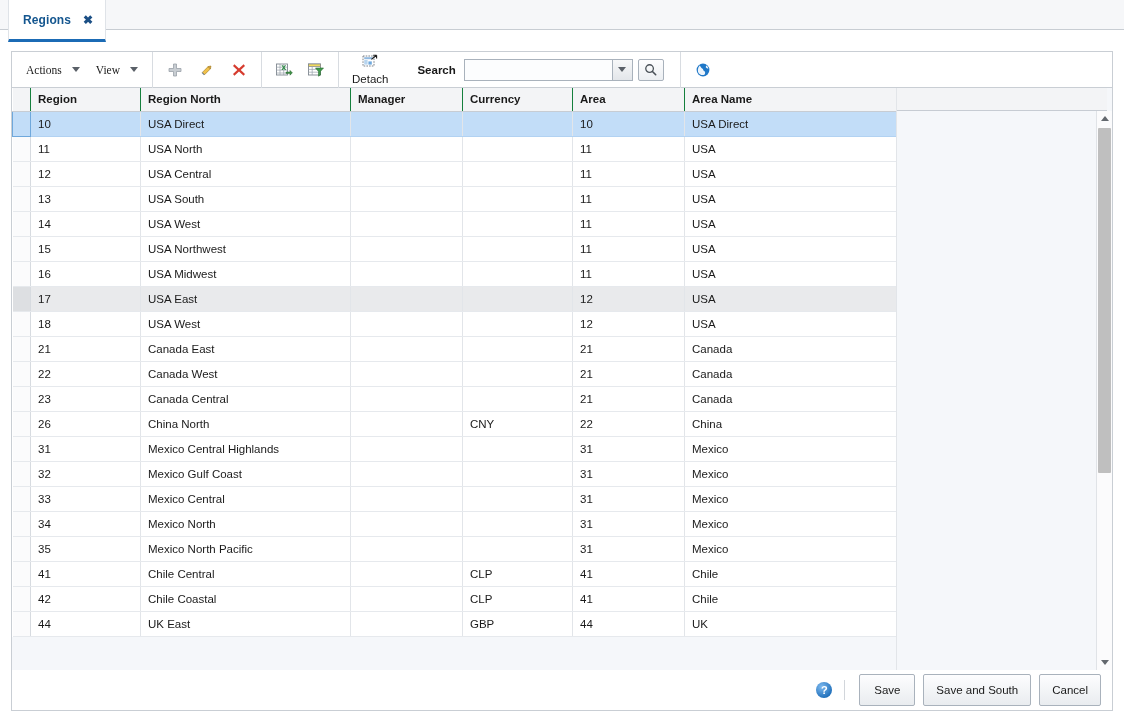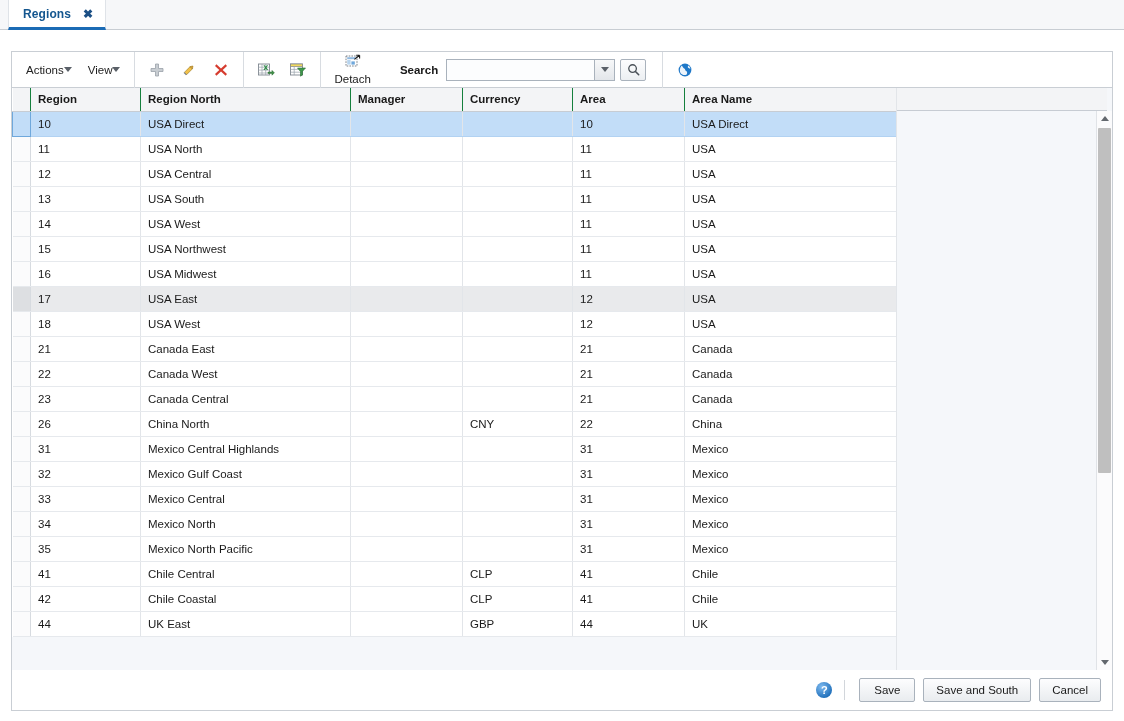--- a/index.html
+++ b/index.html
@@ -22,21 +22,21 @@
     position: absolute;
     left: 0; top: 0;
     width: 1124px; height: 30px;
     background: #f6f7f9;
     border-bottom: 1px solid #c8cdd3;
     box-sizing: border-box;
   }
   .tab {
     position: absolute;
     left: 8px; top: 0;
-    height: 30px;
+    height: 42px;
     box-sizing: border-box;
     display: flex;
     align-items: center;
     padding: 0 12px 0 14px;
     background: #ffffff;
     border-left: 1px solid #dfe3e8;
     border-right: 1px solid #dfe3e8;
     border-bottom: 3px solid #1b6bb5;
   }
   .tab-label {
@@ -82,27 +82,28 @@
     box-sizing: border-box;
   }
   .tb-sep {
     width: 1px;
     height: 36px;
     background: #d8dce1;
   }
   .menu-btn {
     display: flex;
     align-items: center;
-    gap: 0;
+    gap: 10px;
     padding: 3px 7px;
     font-size: 11.5px;
     color: #222;
     cursor: pointer;
     border: 1px solid transparent;
     border-radius: 2px;
+    font-family: Liberation Serif, serif;
   }
   .caret-down {
     width: 0; height: 0;
     border-left: 4px solid transparent;
     border-right: 4px solid transparent;
     border-top: 5px solid #5a6068;
   }
   .icon-btn {
     width: 30px; height: 26px;
     display: flex;
@@ -312,21 +313,21 @@
     display: flex; align-items: center; justify-content: center;
     cursor: pointer;
     line-height: 1;
   }
   .foot-sep {
     width: 1px; height: 20px;
     background: #d2d6db;
     margin: 0 6px 0 4px;
   }
   .btn {
-    height: 24px;
+    height: 32px;
     min-width: 56px;
     padding: 0 12px;
     box-sizing: border-box;
     border: 1px solid #a9b2bc;
     border-radius: 2px;
     background: linear-gradient(#fdfdfe, #e9ecef);
     font-family: "Liberation Sans", sans-serif;
     font-size: 11.5px;
     color: #1a1a1a;
     cursor: pointer;

